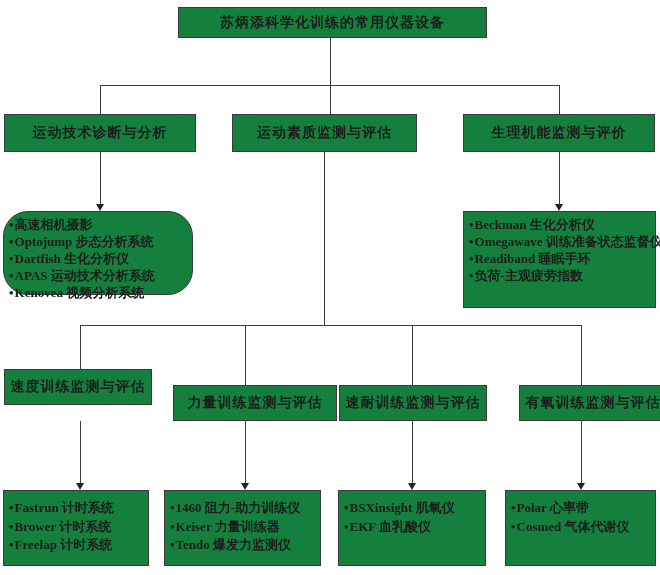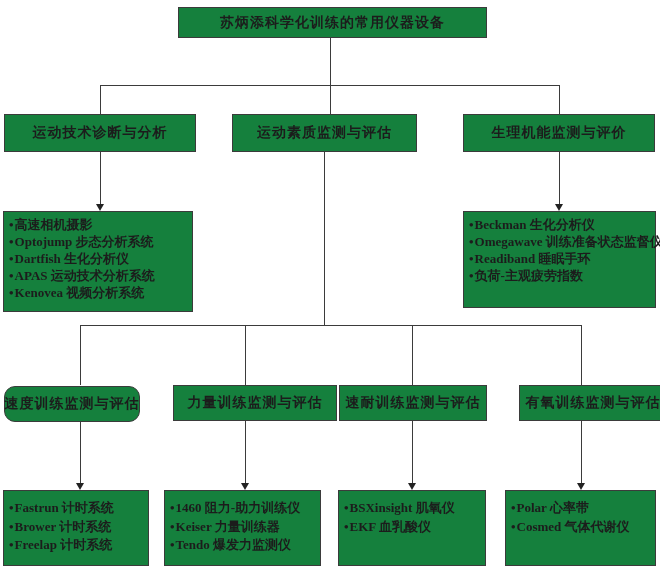--- a/index.html
+++ b/index.html
@@ -64,21 +64,21 @@
   <div class="box label-box" style="left:4px; top:114px; width:192px; height:38px;">运动技术诊断与分析</div>
   <div class="box label-box" style="left:232px; top:114px; width:185px; height:38px;">运动素质监测与评估</div>
   <div class="box label-box" style="left:463px; top:114px; width:192px; height:38px;">生理机能监测与评价</div>
 
   <div class="vline" style="left:100px; top:152px; height:53px;"></div>
   <div class="arrow-down" style="left:96px; top:204px;"></div>
 
   <div class="vline" style="left:559px; top:152px; height:53px;"></div>
   <div class="arrow-down" style="left:555px; top:204px;"></div>
 
-  <div class="box list-box" style="left:3px; top:211px; width:190px; height:101px;">
+  <div class="box list-box" style="left:3px; top:211px; width:190px; height:84px;border-radius:25px;">
     <div class="item">高速相机摄影</div>
     <div class="item">Optojump 步态分析系统</div>
     <div class="item">Dartfish 生化分析仪</div>
     <div class="item">APAS 运动技术分析系统</div>
     <div class="item">Kenovea 视频分析系统</div>
   </div>
 
   <div class="box list-box" style="left:463px; top:211px; width:193px; height:97px;">
     <div class="item">Beckman 生化分析仪</div>
     <div class="item">Omegawave 训练准备状态监督仪</div>
@@ -86,21 +86,21 @@
     <div class="item">负荷-主观疲劳指数</div>
   </div>
 
   <div class="vline" style="left:324px; top:152px; height:173px;"></div>
   <div class="hline" style="left:80px; top:325px; width:501px;"></div>
   <div class="vline" style="left:80px; top:325px; height:60px;"></div>
   <div class="vline" style="left:245px; top:325px; height:60px;"></div>
   <div class="vline" style="left:412px; top:325px; height:60px;"></div>
   <div class="vline" style="left:581px; top:325px; height:60px;"></div>
 
-  <div class="box label-box" style="left:4px; top:386px; width:136px; height:36px;border-radius:11px;">速度训练监测与评估</div>
+  <div class="box label-box" style="left:4px; top:369px; width:148px; height:36px;">速度训练监测与评估</div>
   <div class="box label-box" style="left:163px; top:385px; width:164px; height:36px;margin-left:10px;">力量训练监测与评估</div>
   <div class="box label-box" style="left:339px; top:385px; width:148px; height:36px;">速耐训练监测与评估</div>
   <div class="box label-box" style="left:507px; top:385px; width:148px; height:36px;margin-left:12px;">有氧训练监测与评估</div>
 
   <div class="vline" style="left:80px; top:421px; height:63px;"></div>
   <div class="arrow-down" style="left:76px; top:483px;"></div>
   <div class="vline" style="left:245px; top:421px; height:63px;"></div>
   <div class="arrow-down" style="left:241px; top:483px;"></div>
   <div class="vline" style="left:412px; top:421px; height:63px;"></div>
   <div class="arrow-down" style="left:408px; top:483px;"></div>

